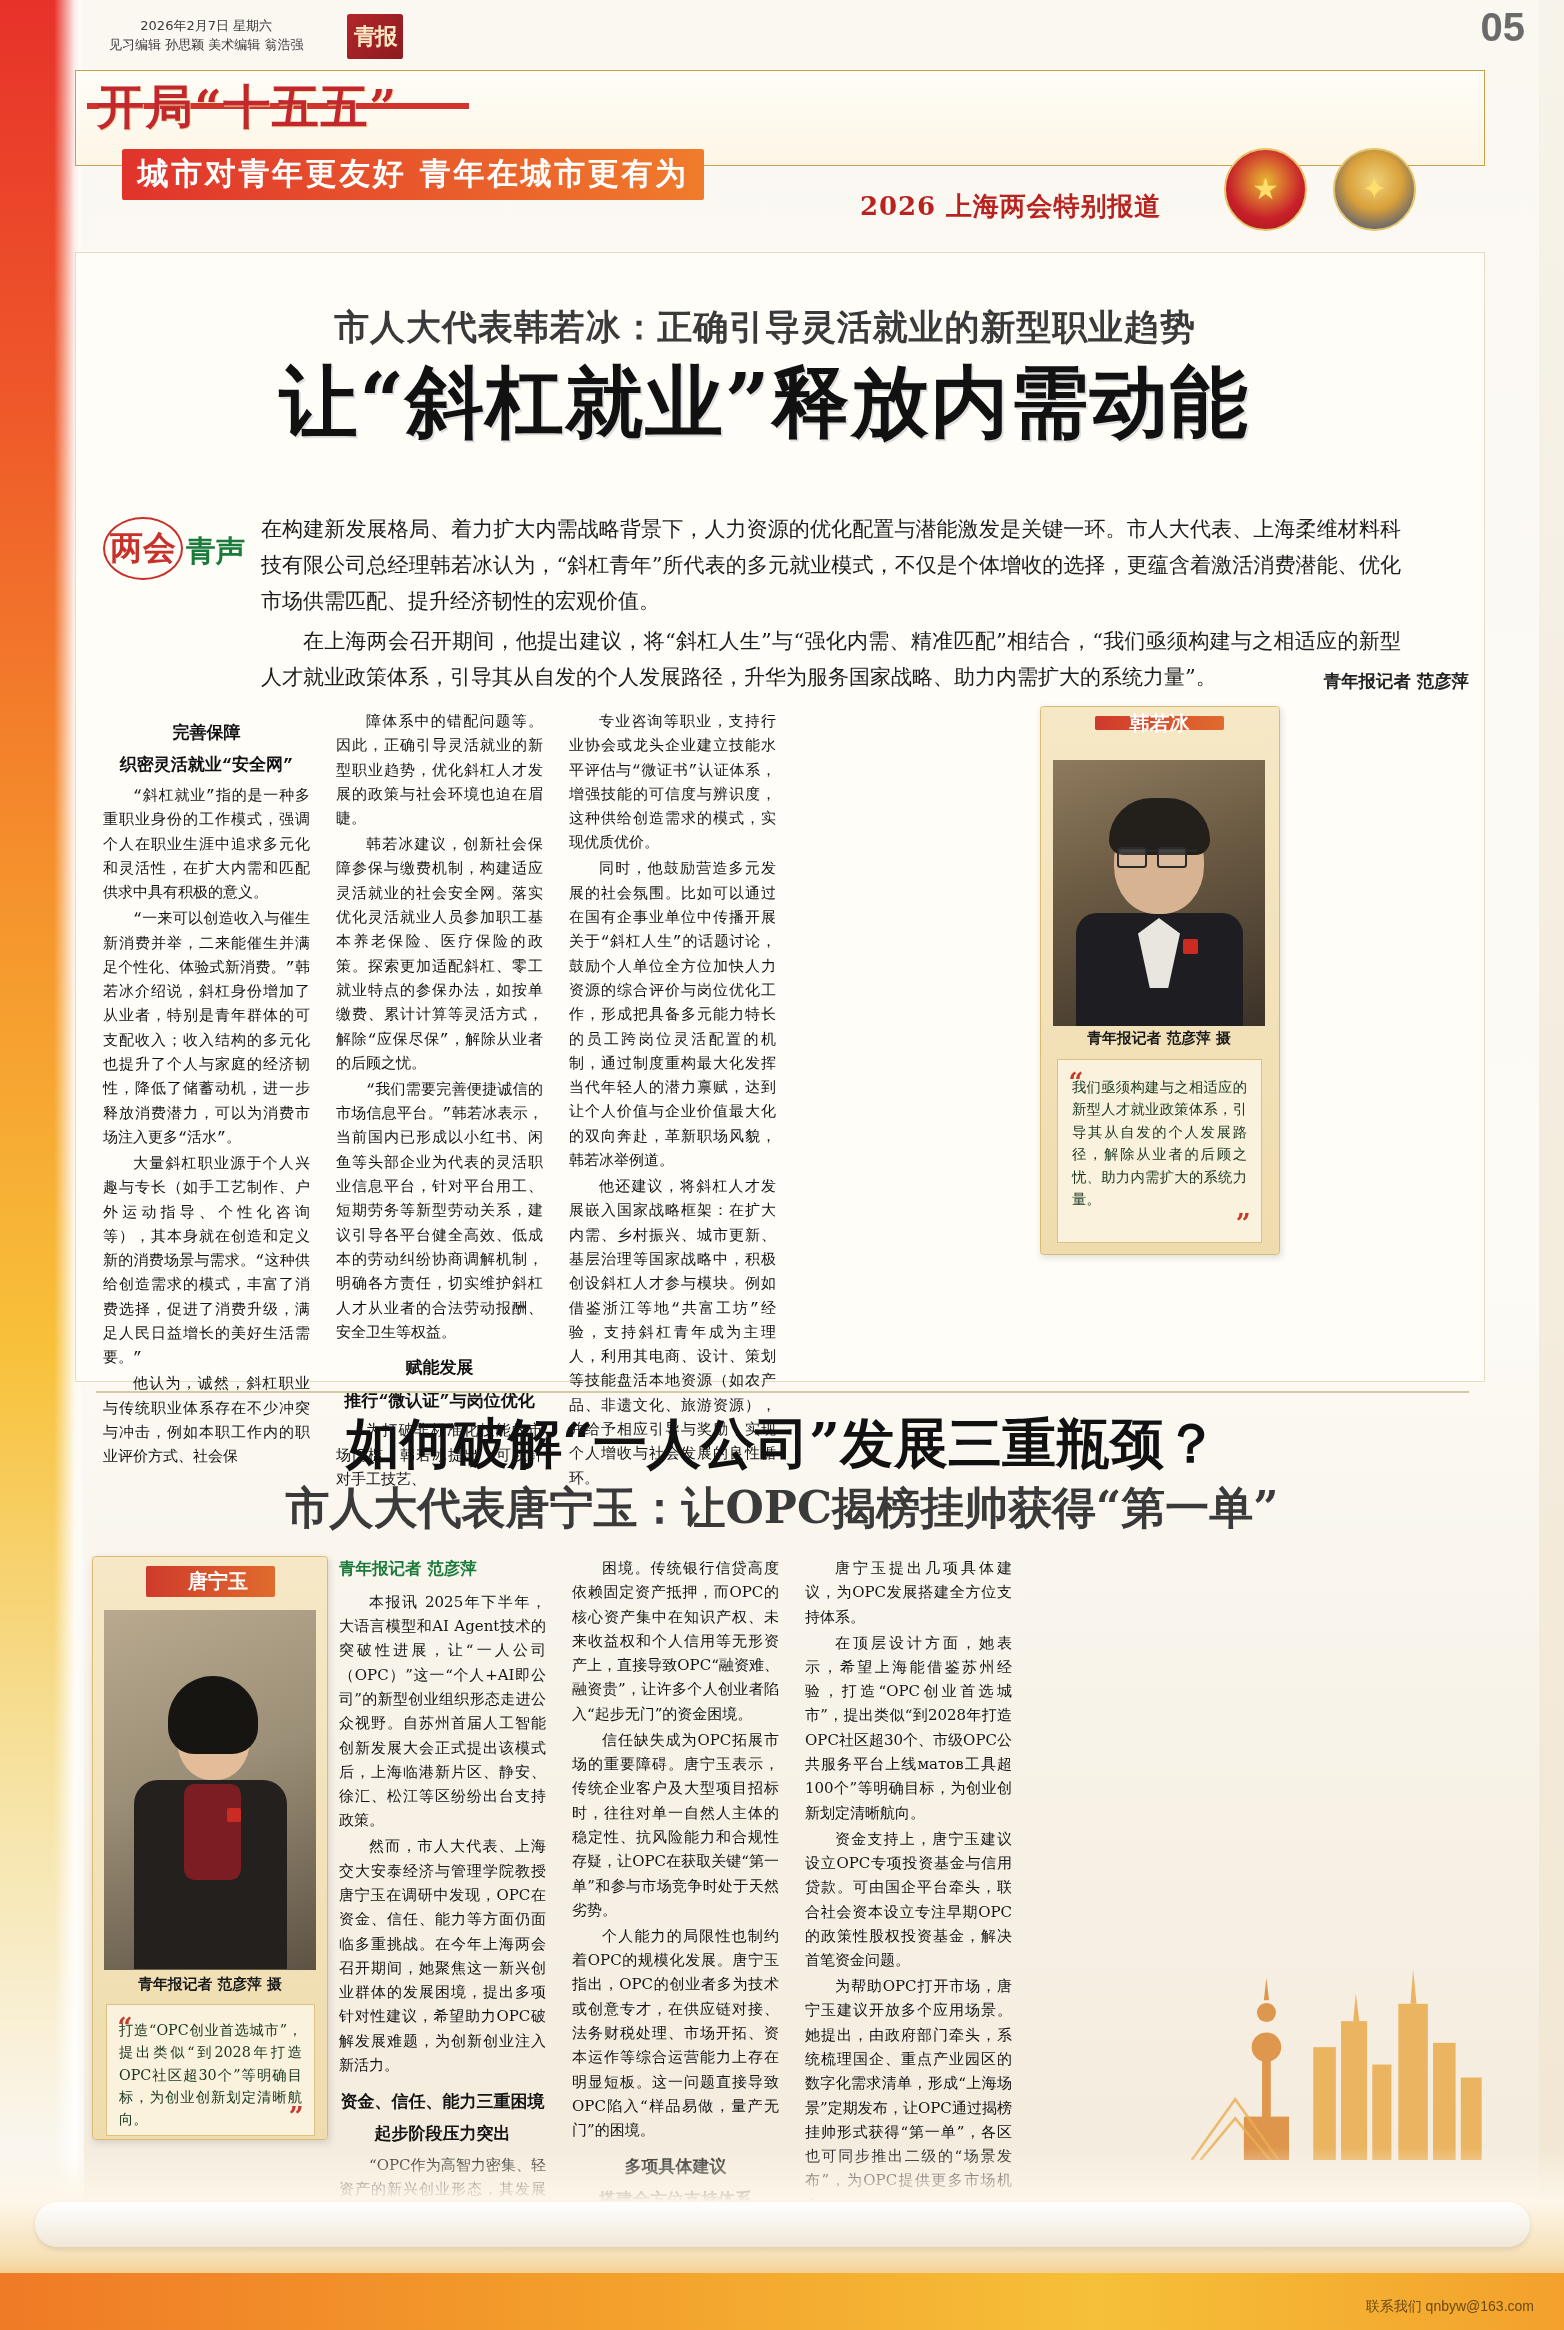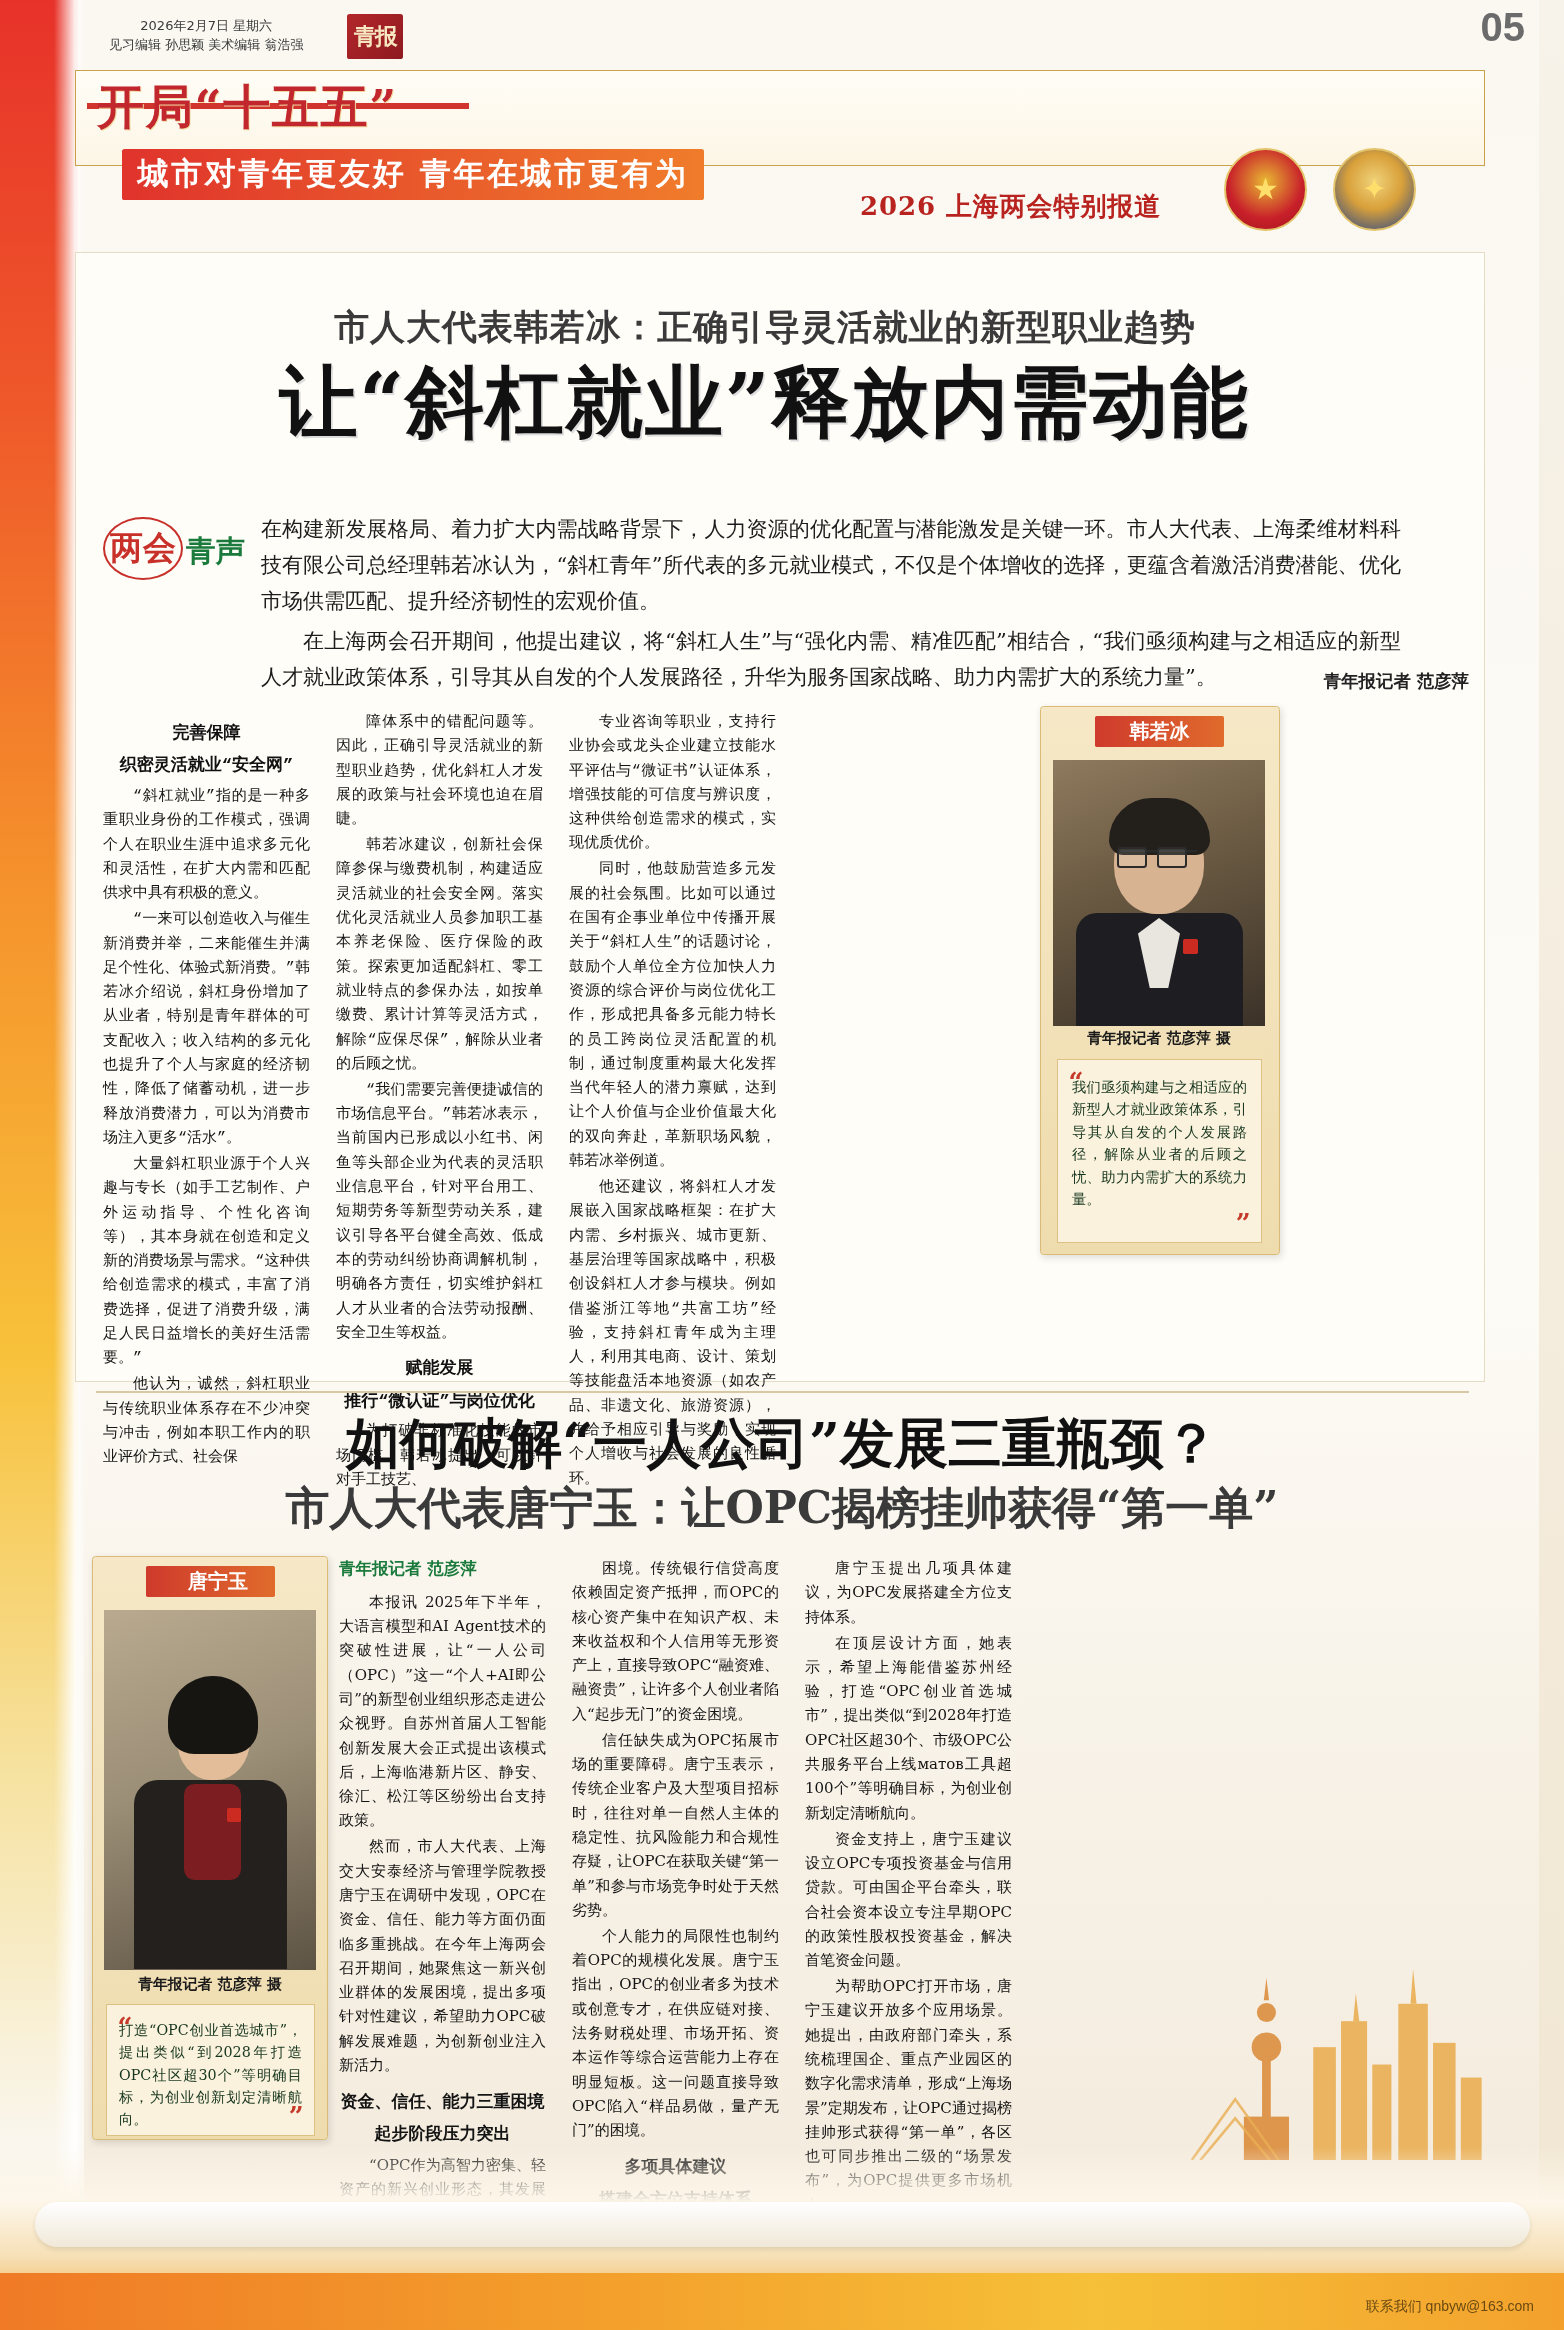--- a/index.html
+++ b/index.html
@@ -169,21 +169,21 @@
 
   
   .portrait-card {
     position:absolute; left:1040px; top:706px; width:240px; height:549px;
     background:linear-gradient(180deg,#f6e8c6,#efdcae);
     border:1.7px solid #d9bb76;
     border-radius:3.5px;
     box-shadow:1.7px 2.6px 7px rgba(0,0,0,.12);
   }
   .pc-name {
-    position:absolute; left:1095px; top:716px; width:129px; height:31px;
+    position:absolute; left:1095px; top:716px; width:129px; height:14px;
     background:linear-gradient(90deg,#cf3a2c,#e06b2c);
     color:#fff; font-size:20px; font-weight:bold;
     display:flex; align-items:center; justify-content:center;
     font-family:"DejaVu Serif", serif; border-radius:1.7px;
   }
   .pc-photo {
     position:absolute; left:1053px; top:760px; width:212px; height:266px;
     background:linear-gradient(160deg,#8e7a5e 0%, #6d5c44 40%, #3b3228 100%);
     overflow:hidden;
   }

